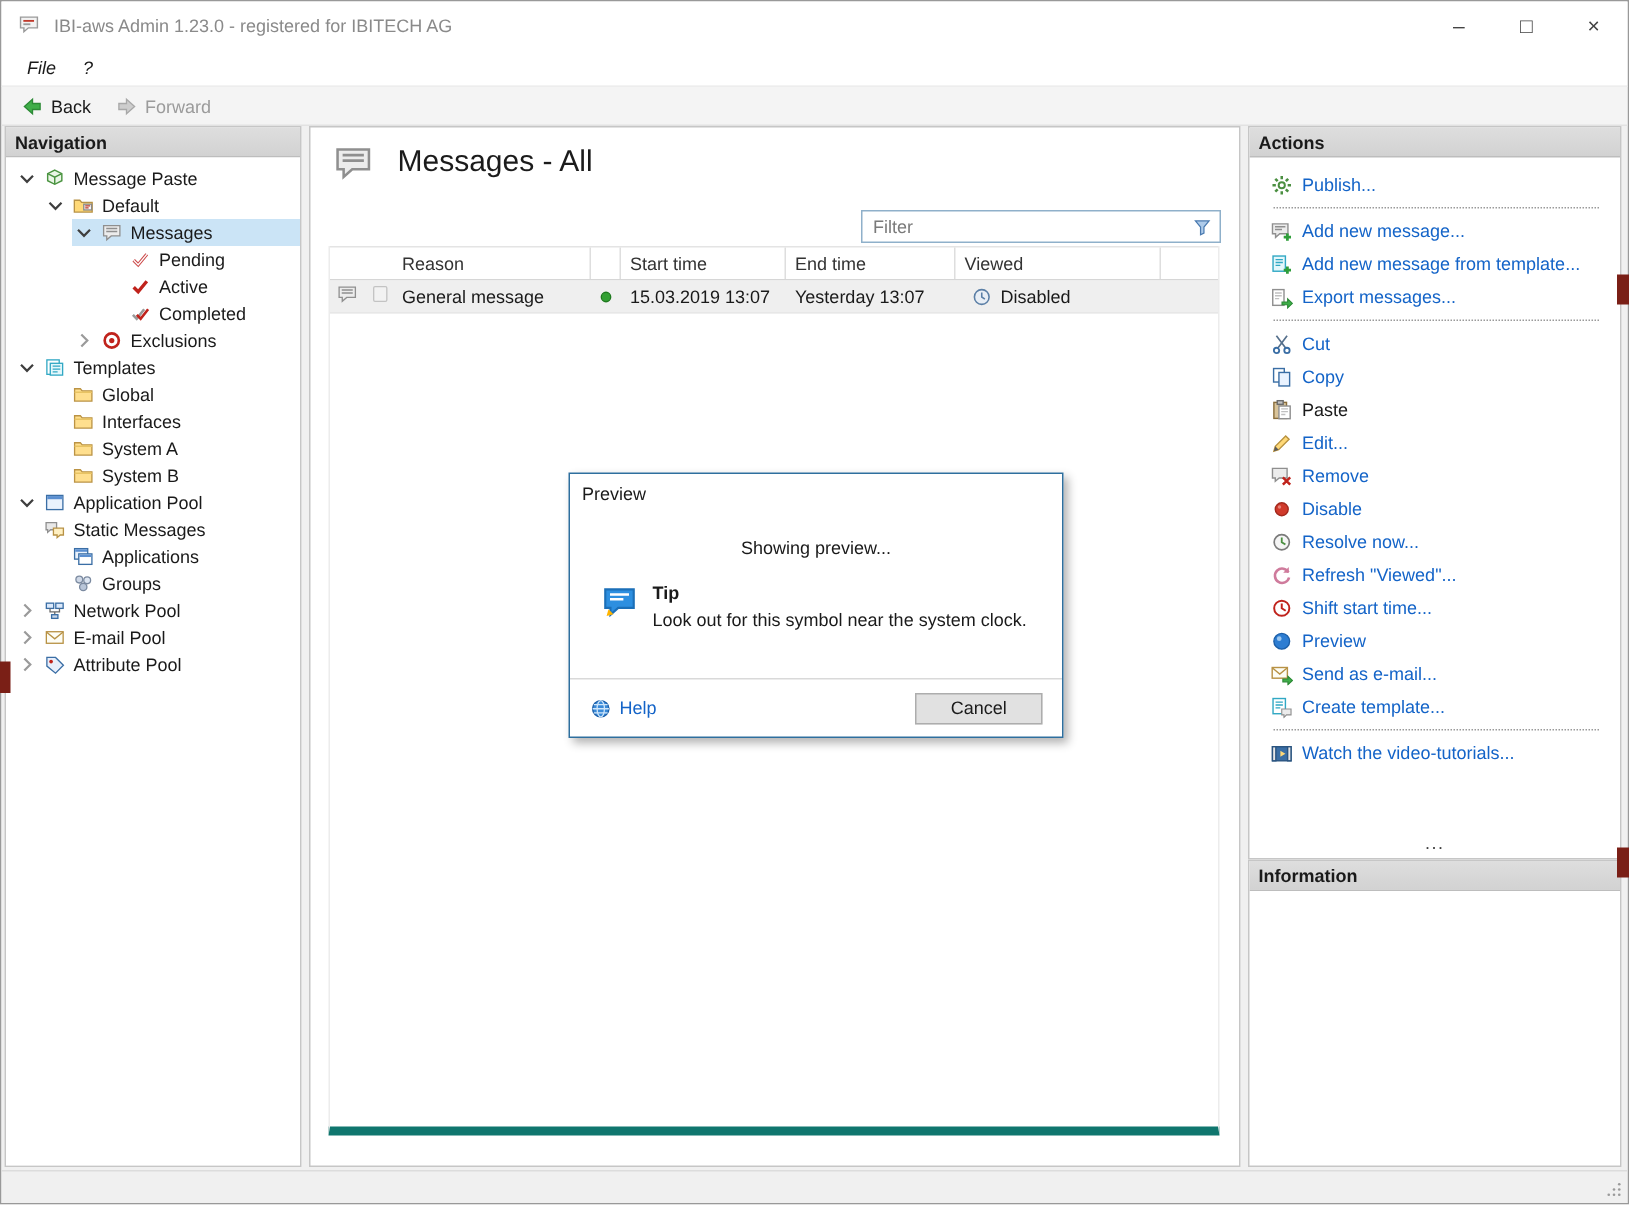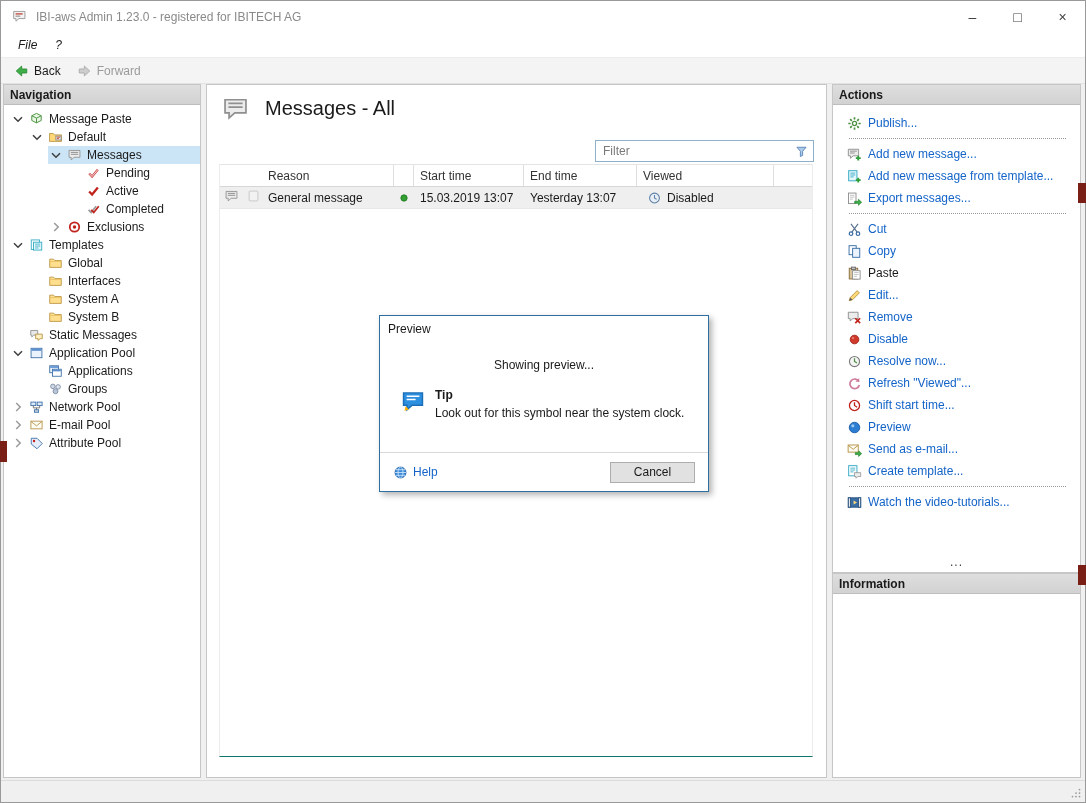--- a/index.html
+++ b/index.html
@@ -38,26 +38,26 @@
   .tree-row.selected .tr-body { background:#cbe4f6; }
   .tr-chev { width:16px; height:16px; flex:0 0 16px; display:flex; align-items:center; justify-content:center; }
   .tr-icon { width:15px; height:14px; flex:0 0 15px; margin:0 3px; }
   .tr-label { padding-left:2px; }
 
   .main-panel { position:absolute; left:205px; top:0; bottom:2px; width:621px; }
   .content-header { display:flex; align-items:center; gap:14px; padding:10px 0 0 13px; }
   .big-bubble { width:31px; height:27px; }
   .content-title { font-size:20px; color:#1b1b1b; }
   .filter-row { position:absolute; top:55px; right:12px; }
-  .filter-box { display:flex; align-items:center; width:219px; height:22px; border:1px solid #8fb0ca; background:#fff; padding:0 5px 0 7px; gap:4px; }
+  .filter-box { display:flex; align-items:center; width:240px; height:22px; border:1px solid #8fb0ca; background:#fff; padding:0 5px 0 7px; gap:4px; }
   .filter-input { border:none; outline:none; flex:1; font:inherit; color:#444; min-width:0; background:transparent; }
   .filter-input::placeholder { color:#7a7a7a; }
   .filter-ic { width:13px; height:13px; flex:0 0 auto; }
 
-  .list-area { position:absolute; left:12px; right:13px; top:79px; bottom:20px; border-left:1px solid #ececec; border-right:1px solid #ececec; border-bottom:1px solid #0f766e; }
+  .list-area { position:absolute; left:12px; right:13px; top:79px; bottom:20px; border-left:1px solid #ececec; border-right:1px solid #ececec; border-bottom:6px solid #0f766e; }
   .row7 { display:flex; align-items:center; }
   .c0{width:22px;} .c1{width:20px;} .c2{width:132px;} .c3{width:20px;display:flex;justify-content:center;} .c4{width:110px;} .c5{width:113px;} .c6{width:137px;display:flex;align-items:flex-end;gap:5px;}
   .tbl-header { height:23px; border-top:1px solid #e4e4e4; border-bottom:1px solid #d6d6d6; color:#333; }
   .tbl-header .c2,.tbl-header .c3,.tbl-header .c4,.tbl-header .c5,.tbl-header .c6 { border-right:1px solid #dedede; height:100%; display:flex; align-items:center; padding-left:6px; }
   .tbl-header .c3 { padding-left:0; }
   .tbl-row { height:22px; background:#efefef; border-bottom:1px solid #e7e7e7; }
   .tbl-row .c2,.tbl-row .c4,.tbl-row .c5 { padding-left:6px; }
   .tbl-row .c6 { padding-left:6px; }
   .cell-ic { width:15px; height:14px; display:inline-flex; margin-left:4px; }
   .cell-ic.dot { width:14px; height:14px; margin-left:0; }
@@ -326,45 +326,45 @@
                   <path d="M1.4 13V3.6h4.4l1.4 1.6h7.4V13z" fill="#ffdf8e" stroke="#bb9344"></path>
                   <path d="M1.4 6.3h13.2" stroke="#e8c363"></path>
                 </svg>
               </span>
               <span class="tr-label">System B</span>
             </span>
           </div>
           <div class="tree-row">
             <span class="tr-indent" style="width: 6px;"></span>
             <span class="tr-body">
+              <span class="tr-chev" data-icon="chevron-down-icon">
+                <svg viewBox="0 0 16 16">
+                  <path d="M4 6.2 8 10.2 12 6.2" fill="none" stroke="#3f3f3f" stroke-width="1.5"></path>
+                </svg>
+              </span>
+              <span class="tr-icon" data-icon="app-pool-icon">
+                <svg viewBox="0 0 16 16">
+                  <rect x="1.8" y="2.6" width="12.4" height="10.8" fill="#eaf2fc" stroke="#3a6ea5"></rect>
+                  <rect x="2.3" y="3.1" width="11.4" height="2.4" fill="#5b8fd0"></rect>
+                </svg>
+              </span>
+              <span class="tr-label">Application Pool</span>
+            </span>
+          </div>
+          <div class="tree-row">
+            <span class="tr-indent" style="width: 6px;"></span>
+            <span class="tr-body">
               <span class="tr-chev"></span>
               <span class="tr-icon" data-icon="static-messages-icon">
                 <svg viewBox="0 0 16 16">
                   <path d="M1.4 2.8h8v5.4H4.8l-2.2 2v-2H1.4z" fill="#e8e8e8" stroke="#8f8f8f"></path>
                   <path d="M7 7h7.6v5.2H12.2l-2.4 2v-2H7z" fill="#fff0c2" stroke="#b89245"></path>
                 </svg>
               </span>
               <span class="tr-label">Static Messages</span>
-            </span>
-          </div>
-          <div class="tree-row">
-            <span class="tr-indent" style="width: 6px;"></span>
-            <span class="tr-body">
-              <span class="tr-chev" data-icon="chevron-down-icon">
-                <svg viewBox="0 0 16 16">
-                  <path d="M4 6.2 8 10.2 12 6.2" fill="none" stroke="#3f3f3f" stroke-width="1.5"></path>
-                </svg>
-              </span>
-              <span class="tr-icon" data-icon="app-pool-icon">
-                <svg viewBox="0 0 16 16">
-                  <rect x="1.8" y="2.6" width="12.4" height="10.8" fill="#eaf2fc" stroke="#3a6ea5"></rect>
-                  <rect x="2.3" y="3.1" width="11.4" height="2.4" fill="#5b8fd0"></rect>
-                </svg>
-              </span>
-              <span class="tr-label">Application Pool</span>
             </span>
           </div>
           <div class="tree-row">
             <span class="tr-indent" style="width: 25px;"></span>
             <span class="tr-body">
               <span class="tr-chev"></span>
               <span class="tr-icon" data-icon="applications-icon">
                 <svg viewBox="0 0 16 16">
                   <rect x="1.4" y="2" width="10" height="8" fill="#eaf2fc" stroke="#3a6ea5"></rect>
                   <rect x="1.9" y="2.5" width="9" height="1.9" fill="#5b8fd0"></rect>

